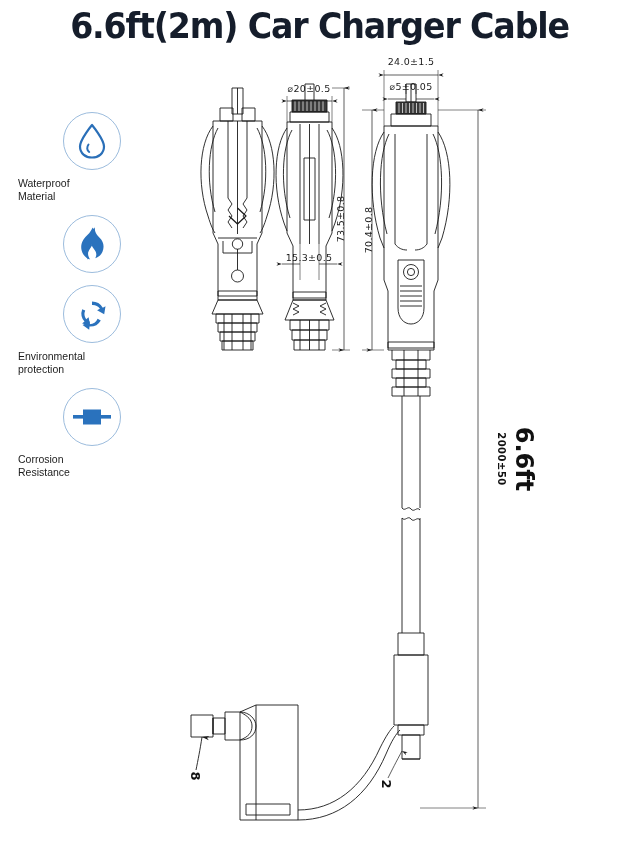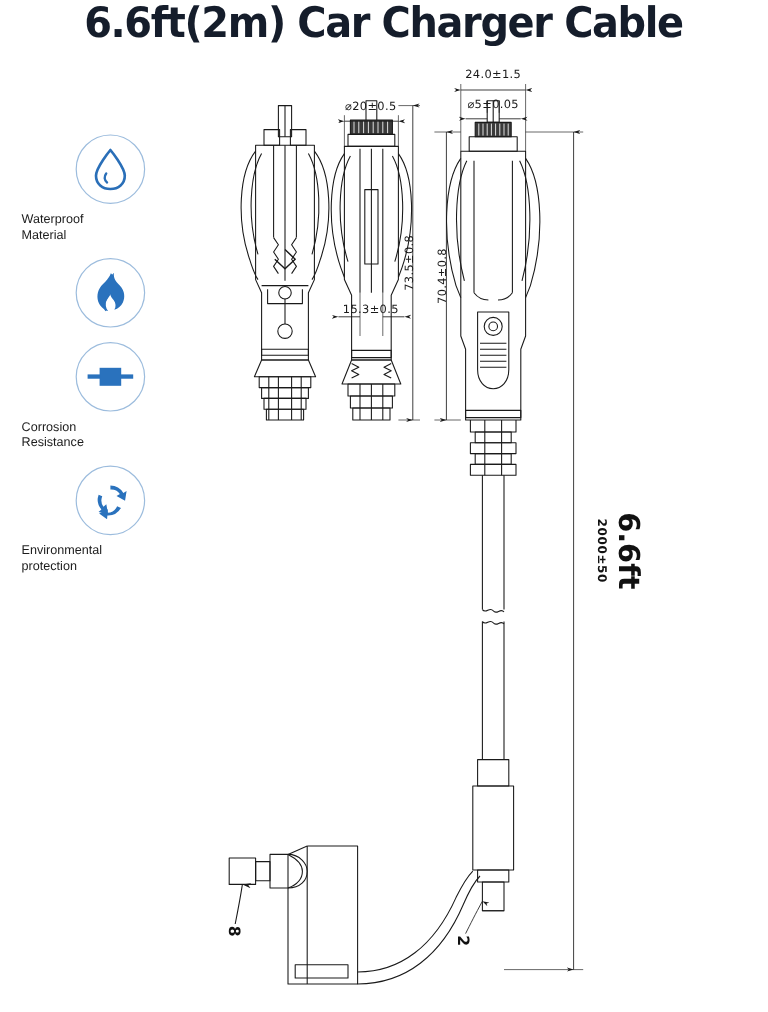--- a/index.html
+++ b/index.html
@@ -17,20 +17,21 @@
   }
 
   
   #title-bar {
     position: absolute;
     left: 0;
     top: 0;
     width: 640px;
     height: 52px;
     display: flex;
+    align-items: center;
     justify-content: center;
   }
   #page-title {
     font-family: "DejaVu Sans", sans-serif;
     font-weight: bold;
     font-size: 35px;
     letter-spacing: -1.2px;
     color: #151d2b;
     white-space: nowrap;
     transform: scaleX(0.95);
@@ -132,48 +133,48 @@
                  C10.2 32 12.6 33.6 15.2 34.4 C13 31.6 12.4 28.2 13.8 25
                  C14.6 23.1 16 21.6 16.6 19.6 C17.1 22 18.4 23.4 19.8 25.2
                  C21.6 27.5 21.8 30.6 20.3 33.2 C23.4 32.2 26 30 27.4 27
                  C29.3 23 28.8 18.2 26.2 14.6 C24.5 12.2 22.3 10.8 21 8.3
                  C20 6.4 19.7 4.4 19.9 2.3 C19 3.5 18.3 4.6 17.5 2.5 Z" fill="#2a72bd"></path>
         <path d="M16.6 19.6 C15.3 22.6 13.1 24.2 12.2 27.4 C11.6 29.6 12 32 13.4 34" fill="none" stroke="#2a72bd" stroke-width="1.4"></path>
       </svg>
     </div>
   </div>
 
-
-  <div class="feature-item">
-    <div class="feature-icon-circle">
-      <svg width="40" height="24" viewBox="0 0 40 24">
-        <rect x="11" y="4.5" width="18" height="15" fill="#2a72bd"></rect>
-        <rect x="1" y="10" width="11" height="3.6" fill="#2a72bd"></rect>
-        <rect x="28" y="10" width="11" height="3.6" fill="#2a72bd"></rect>
-      </svg>
-    </div>
-    <div class="feature-label">Corrosion
-Resistance</div>
-  </div>
 
   <div class="feature-item">
     <div class="feature-icon-circle">
       <svg width="36" height="36" viewBox="0 0 36 36">
         <g fill="#2a72bd">
           <path d="M18 5.5 A12.5 12.5 0 0 1 28.8 11.8 L31.5 10.2 L30.2 18.2 L23.1 14.3 L25.9 12.7
                    A9 9 0 0 0 18 9 Z"></path>
           <path d="M8.2 13.2 A12.5 12.5 0 0 0 10.5 25.6 L8.1 27.6 L16.1 29.3 L14.6 21.3 L12.2 23.3
                    A9 9 0 0 1 11.2 14.6 Z"></path>
           <path d="M26.8 24.4 A12.5 12.5 0 0 1 15.5 30.6 L15.2 33.7 L8.6 28.9 L15.9 25.3 L15.6 28.3
                    A9 9 0 0 0 23.6 22.8 Z"></path>
         </g>
       </svg>
     </div>
     <div class="feature-label">Environmental
 protection</div>
+  </div>
+
+  <div class="feature-item">
+    <div class="feature-icon-circle">
+      <svg width="40" height="24" viewBox="0 0 40 24">
+        <rect x="11" y="4.5" width="18" height="15" fill="#2a72bd"></rect>
+        <rect x="1" y="10" width="11" height="3.6" fill="#2a72bd"></rect>
+        <rect x="28" y="10" width="11" height="3.6" fill="#2a72bd"></rect>
+      </svg>
+    </div>
+    <div class="feature-label">Corrosion
+Resistance</div>
   </div>
 
 </div>
 
 <div id="drawing">
 <svg width="474" height="795" viewBox="0 0 474 795">
 
   <defs>
     <marker id="arrL" markerWidth="9" markerHeight="7" refX="8" refY="3.5" orient="auto">
       <path d="M8,3.5 L0,1.1 L2.4,3.5 L0,5.9 Z" fill="#1a1a1a"></path>

